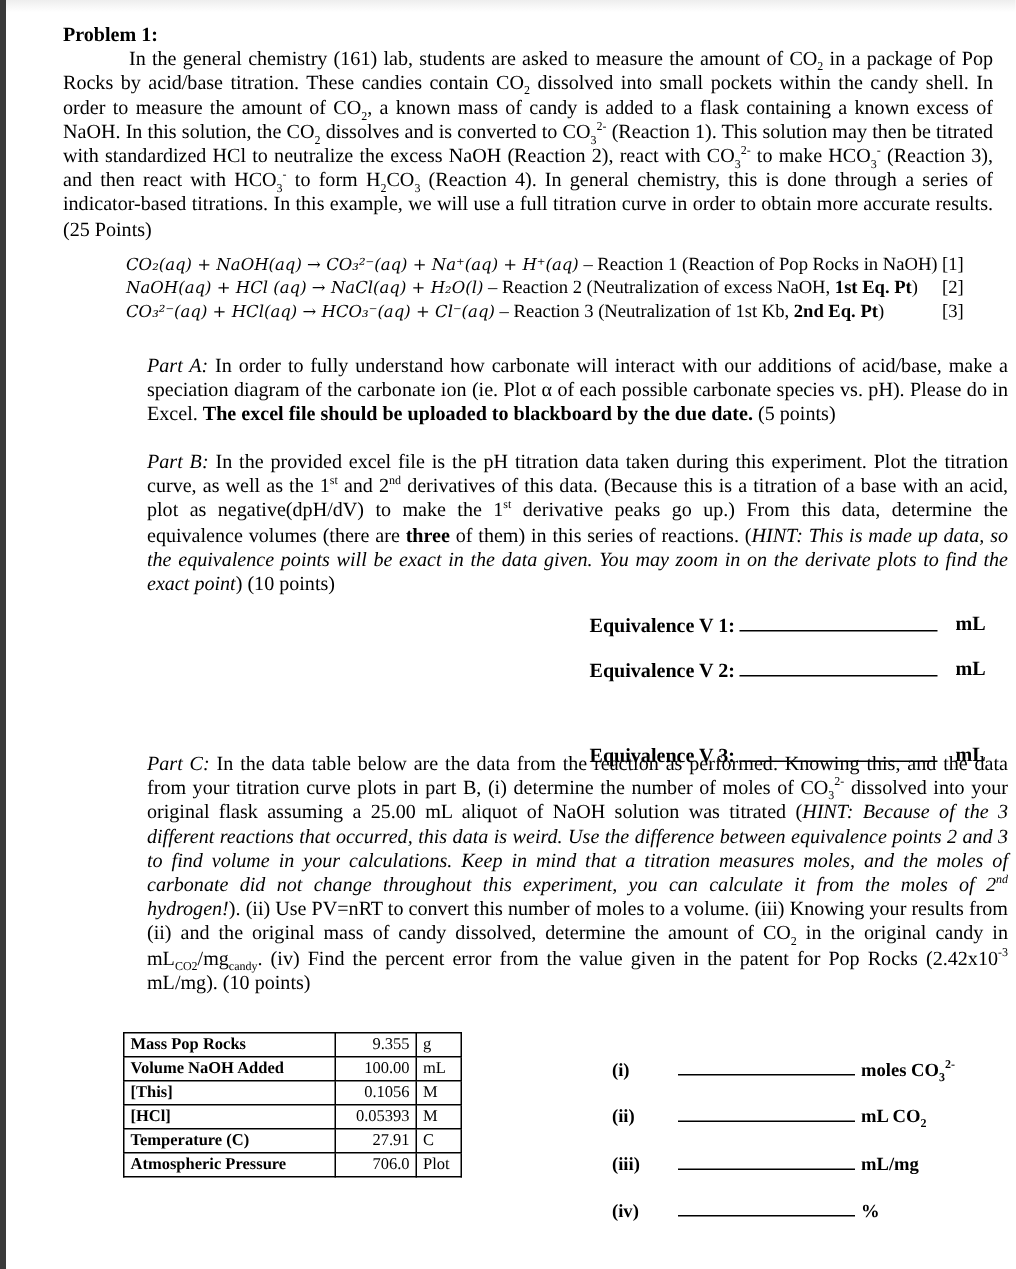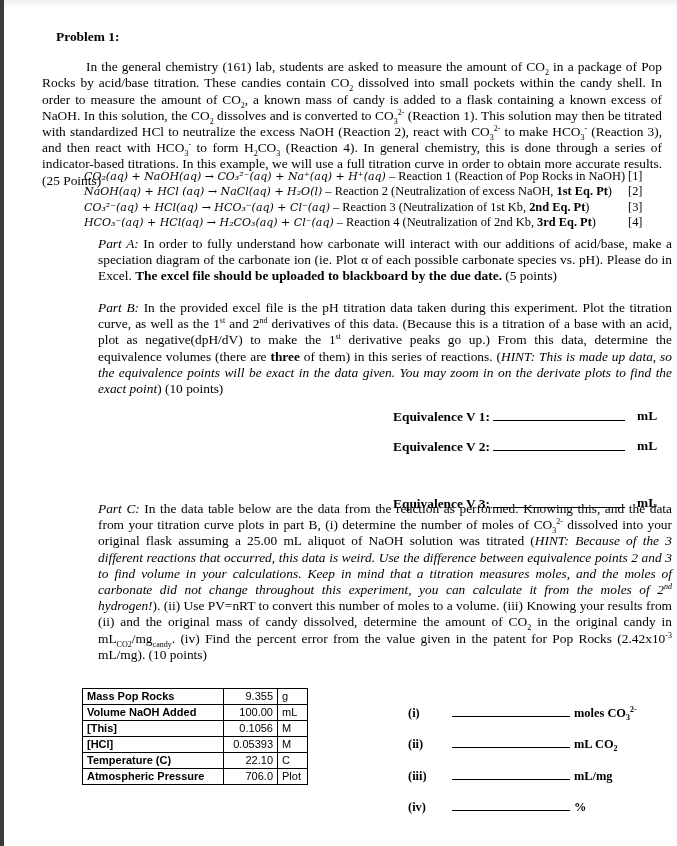--- a/index.html
+++ b/index.html
@@ -6,37 +6,37 @@
   body {
     width: 677px; height: 846px; overflow: hidden; position: relative;
     background: #ffffff;
     font-family: "Liberation Serif", "DejaVu Serif", serif;
     color: #000;
   }
   .left-strip { position: absolute; left: 0; top: 0; width: 4px; height: 846px; background: #3a3a3a; }
   .top-shade { position: absolute; left: 4px; top: 0; right: 0; height: 8px;
     background: linear-gradient(#eeeeee, #ffffff); }
   .page { position: absolute; left: 42px; top: 15px; width: 620px; font-size: 13.4px; line-height: 16.2px; }
-  .title { font-weight: bold; margin: 14px; }
+  .title { font-weight: bold; margin: 0; }
   .para { margin: 0; text-indent: 44px; text-align: justify; }
   sub, sup { font-size: 8px; line-height: 0; }
   .reactions { position: absolute; left: 84px; top: 169px; width: 560px; font-size: 12.4px; line-height: 14.4px; }
   .rxn-row { display: flex; justify-content: space-between; white-space: nowrap; }
   .eqn { font-family: "DejaVu Serif", serif; font-style: italic; font-size: 11px; }
   .rxn-num { width: 16px; text-align: left; }
   .part { position: absolute; left: 82px; width: 574px; font-size: 13.4px; line-height: 16.2px; text-align: justify; margin-left: 16px; }
   .part-label { font-style: italic; }
   .bold { font-weight: bold; }
   .ital { font-style: italic; }
   .equiv { position: absolute; left: 393px; font-weight: bold; font-size: 13.4px; white-space: nowrap; }
   .equiv .blank { display: inline-block; width: 132px; border-bottom: 1px solid #000; margin: 0 4px 0 3px; height: 12px; vertical-align: baseline; }
   .equiv .unit { position: absolute; left: 244px; top: 0; }
   table.data {
     position: absolute; left: 82px; top: 688px; border-collapse: collapse;
-    font-family: Liberation Sans, sans-serif; font-size: 11px;
+    font-family: Liberation Serif, serif; font-size: 11px;
   }
   table.data td { border: 1px solid #000; height: 15px; padding: 0 4px; line-height: 15px; }
   table.data td.lbl { width: 132px; font-weight: bold; }
   table.data td.val { width: 45px; text-align: right; }
   table.data td.unit { width: 21px; }
   .ans { position: absolute; left: 408px; font-weight: bold; font-size: 12.4px; white-space: nowrap; }
   .ans .num { display: inline-block; width: 44px; }
   .ans .blank { display: inline-block; width: 118px; border-bottom: 1px solid #000; height: 12px; margin-right: 4px; }
 </style>
 </head>
@@ -55,24 +55,20 @@
     <span><span class="eqn">CO₂(aq) + NaOH(aq) → CO₃²⁻(aq) + Na⁺(aq) + H⁺(aq)</span><span> – Reaction 1 (Reaction of Pop Rocks in NaOH)</span></span>
     <span class="rxn-num">[1]</span>
   </div>
   <div class="rxn-row">
     <span><span class="eqn">NaOH(aq) + HCl (aq) → NaCl(aq) + H₂O(l)</span><span> – Reaction 2 (Neutralization of excess NaOH, </span><b>1st Eq. Pt</b><span>)</span></span>
     <span class="rxn-num">[2]</span>
   </div>
   <div class="rxn-row">
     <span><span class="eqn">CO₃²⁻(aq) + HCl(aq) → HCO₃⁻(aq) + Cl⁻(aq)</span><span> – Reaction 3 (Neutralization of 1st Kb, </span><b>2nd Eq. Pt</b><span>)</span></span>
     <span class="rxn-num">[3]</span>
-  </div>
-  <div class="rxn-row">
-    <span><span class="eqn">HCO₃⁻(aq) + HCl(aq) → H₂CO₃(aq) + Cl⁻(aq)</span><span> – Reaction 4 (Neutralization of 2nd Kb, </span><b>3rd Eq. Pt</b><span>)</span></span>
-    <span class="rxn-num">[4]</span>
   </div>
 </div>
 
 <div class="part" style="top:236px">
   <span class="part-label">Part A:</span><span> In order to fully understand how carbonate will interact with our additions of acid/base, make a speciation diagram of the carbonate ion (ie. Plot α of each possible carbonate species vs. pH). Please do in Excel. </span><span class="bold">The excel file should be uploaded to blackboard by the due date.</span><span> (5 points)</span>
 </div>
 
 <div class="part" style="top:300px">
   <span class="part-label">Part B:</span><span> In the provided excel file is the pH titration data taken during this experiment. Plot the titration curve, as well as the 1</span><sup>st</sup><span> and 2</span><sup>nd</sup><span> derivatives of this data. (Because this is a titration of a base with an acid, plot as negative(dpH/dV) to make the 1</span><sup>st</sup><span> derivative peaks go up.) From this data, determine the equivalence volumes (there are </span><span class="bold">three</span><span> of them) in this series of reactions. (</span><span class="ital">HINT: This is made up data, so the equivalence points will be exact in the data given. You may zoom in on the derivate plots to find the exact point</span><span>) (10 points)</span>
 </div>
@@ -108,21 +104,21 @@
         <td class="val">0.1056</td>
         <td class="unit">M</td>
       </tr>
   <tr>
         <td class="lbl">[HCl]</td>
         <td class="val">0.05393</td>
         <td class="unit">M</td>
       </tr>
   <tr>
         <td class="lbl">Temperature (C)</td>
-        <td class="val">22.10</td>
+        <td class="val">27.91</td>
         <td class="unit">C</td>
       </tr>
   <tr>
         <td class="lbl">Atmospheric Pressure</td>
         <td class="val">706.0</td>
         <td class="unit">Plot</td>
       </tr>
 </tbody>
   </table>
 

